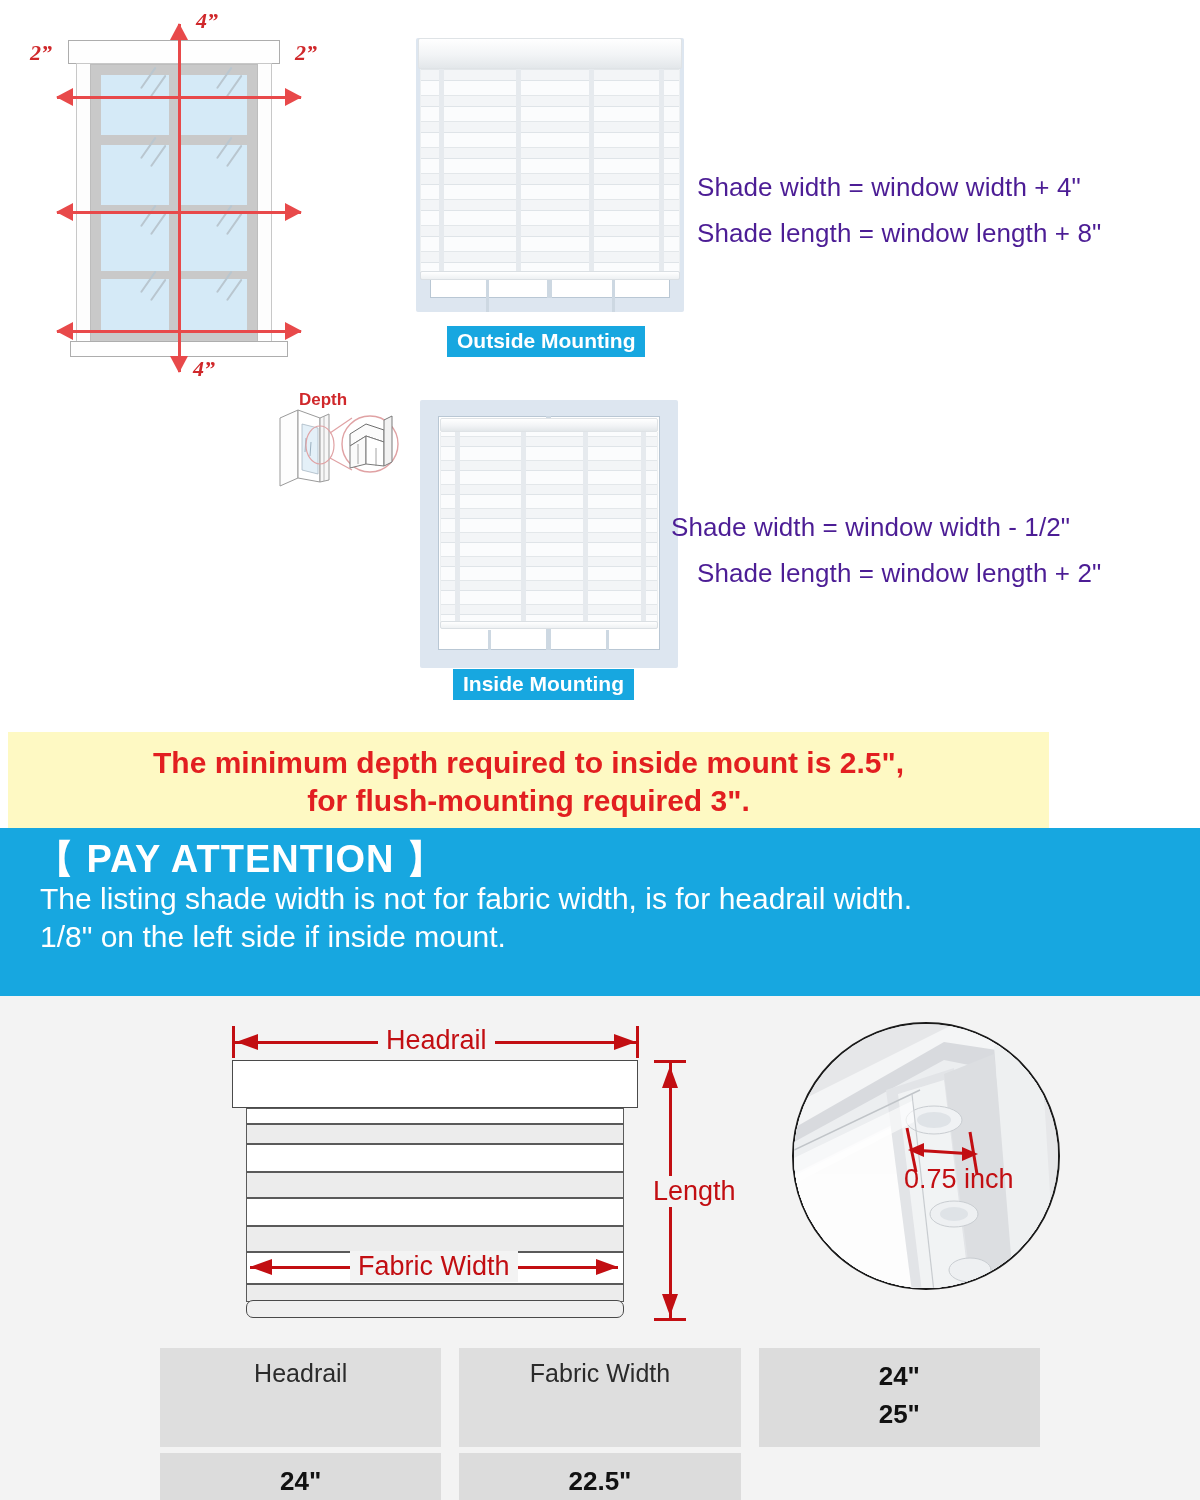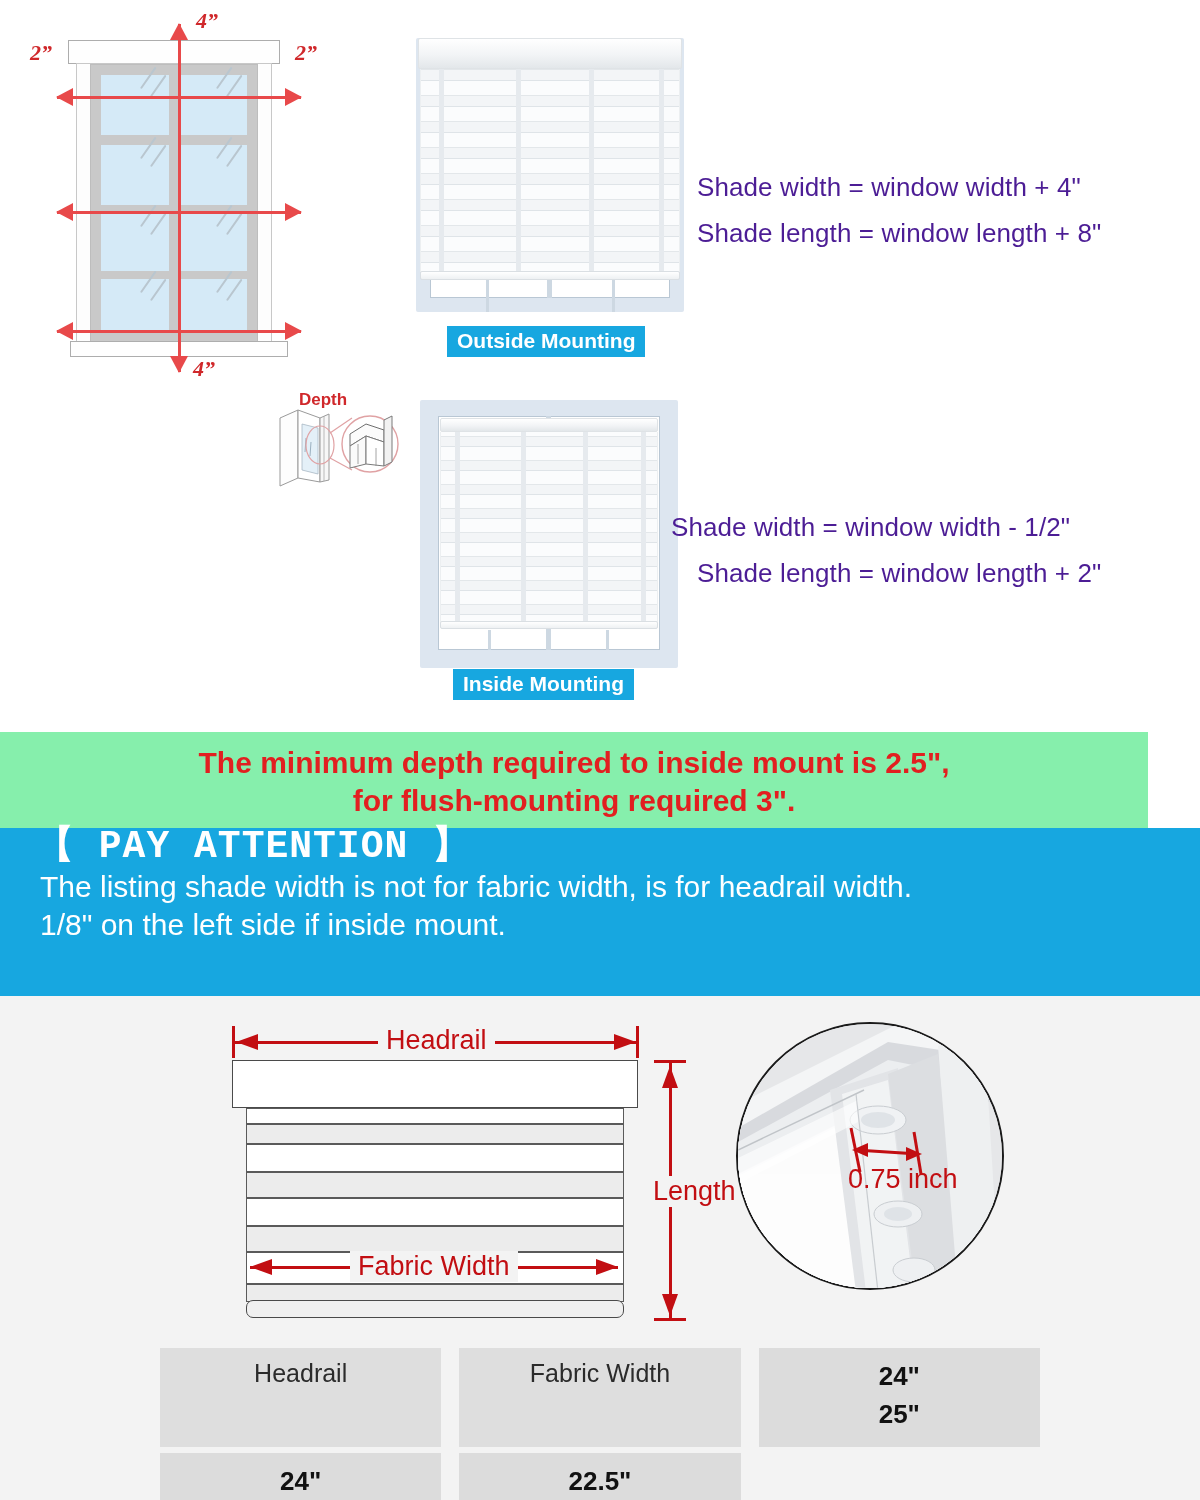--- a/index.html
+++ b/index.html
@@ -58,29 +58,29 @@
     padding:3px 10px 4px 10px; white-space:nowrap;
   }
 
   
   .formula { position:absolute; font-size:26px; color:#4c1d95; white-space:nowrap; letter-spacing:0.1px;}
 
   
   .depth-label { position:absolute; color:#d0282b; font-weight:bold; font-size:17px; font-family:"Liberation Sans", sans-serif;}
 
   
-  .gray-banner { position:absolute; left:0; width:1148px; background:#86efac; }
+  .gray-banner { position:absolute; left:8px; width:1041px; background:#fef9c3; }
   .gray-banner .line {
     color:#e21f20; font-weight:bold; font-size:30px; text-align:center;
     font-family:"Liberation Sans", sans-serif; letter-spacing:0px;
   }
 
   
   .blue-banner { position:absolute; left:0; width:1200px; background:#17a7e0; color:#ffffff; }
-  .pay-title { font-size:38px; font-weight:bold; letter-spacing:1px; line-height:1.0; padding-left:36px; font-family:Liberation Mono, monospace;}
+  .pay-title { font-size:38px; font-weight:bold; letter-spacing:1px; line-height:1.0; padding-left:36px; padding-top:12px; font-family:Liberation Sans, sans-serif;}
   .pay-line { font-size:30px; line-height:1.28; padding-left:40px; font-family:"Liberation Sans", sans-serif;}
 
   
   .bottom-area { position:absolute; left:0; width:1200px; background:#f3f3f3; }
 
   
   .hr-fig { position:absolute; }
   .hr-box  { position:absolute; background:#ffffff; border:1.5px solid #4a4a4a; }
   .hr-slat { position:absolute; border:1.2px solid #5a5a5a; }
   .hr-slat.white { background:#ffffff; }
@@ -352,21 +352,21 @@
     <span class="red-label" style="left:120px; top:233px;">Fabric Width</span>
 
     <div class="red-cap" style="left:424px; top:42px; width:32px; height:3px;"></div>
     <div class="red-cap" style="left:424px; top:300px; width:32px; height:3px;"></div>
     <div class="red-line" style="left:439px; top:45px; width:3px; height:256px;"></div>
     <div class="rarrow-u" style="left:432px; top:48px;"></div>
     <div class="rarrow-d" style="left:432px; top:276px;"></div>
     <span class="red-label" style="left:415px; top:158px;">Length</span>
   </div>
 
-  <div class="photo-circle" style="left:736px; top:26px; width:268px; height:268px;text-align:center;">
+  <div class="photo-circle" style="left:792px; top:26px; width:268px; height:268px;text-align:center;">
     <svg width="268" height="268" style="position:absolute; left:0; top:0;">
       <rect x="0" y="0" width="268" height="268" fill="#e6e7e9"></rect>
       <polygon points="0,80 160,0 268,0 268,52 0,176" fill="#f4f5f6"></polygon>
       <polygon points="0,104 150,18 268,36 268,70 0,190" fill="#d8dade"></polygon>
       <polygon points="0,118 150,36 240,54 246,268 0,268" fill="#eceef0"></polygon>
       <polygon points="0,150 120,90 146,268 0,268" fill="#f7f8f9"></polygon>
       <rect x="0" y="150" width="120" height="118" fill="#fbfbfc"></rect>
       <polygon points="0,152 120,92 146,268 0,268" fill="#fdfdfd" opacity="0.85"></polygon>
       <polygon points="92,66 160,44 188,268 118,268" fill="#e2e4e7"></polygon>
       <polygon points="104,70 150,56 176,268 128,268" fill="#f3f4f5" opacity="0.9"></polygon>

